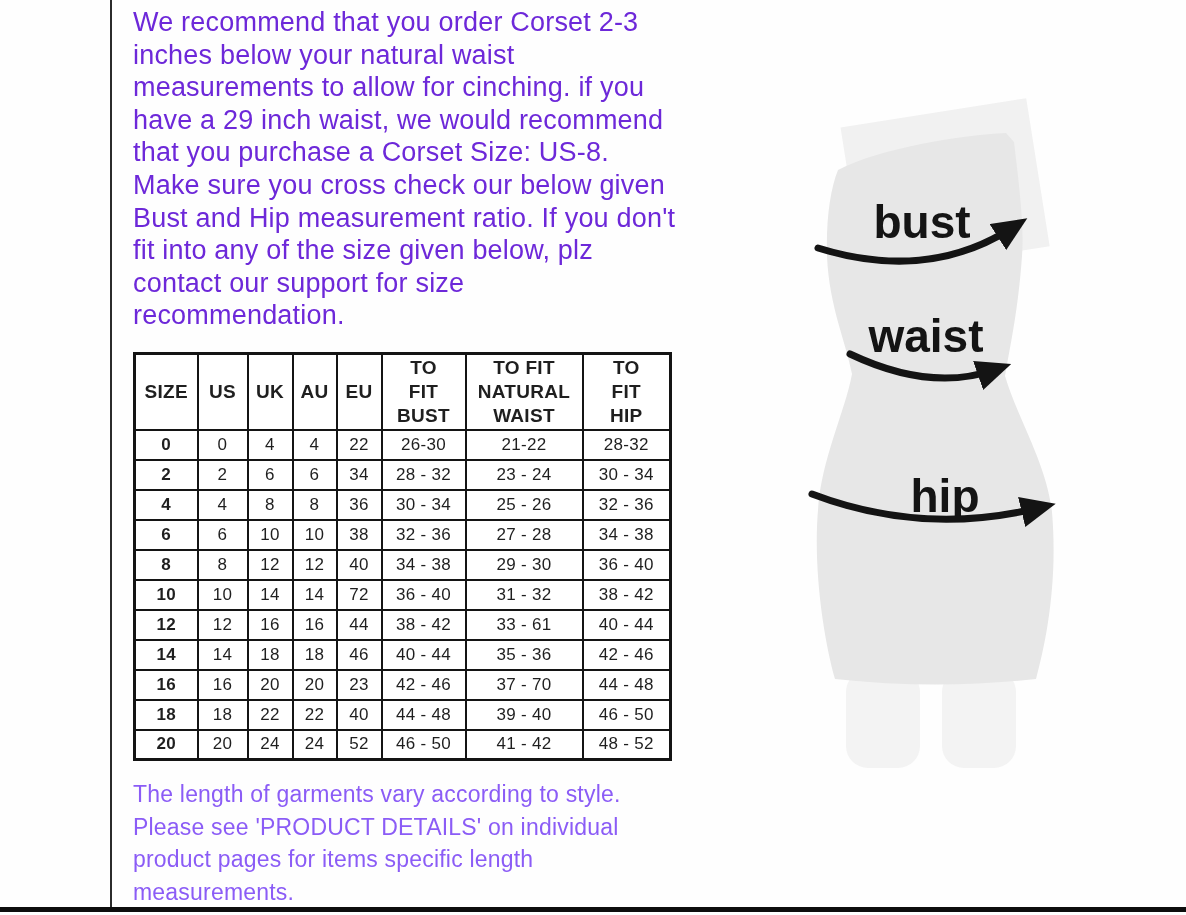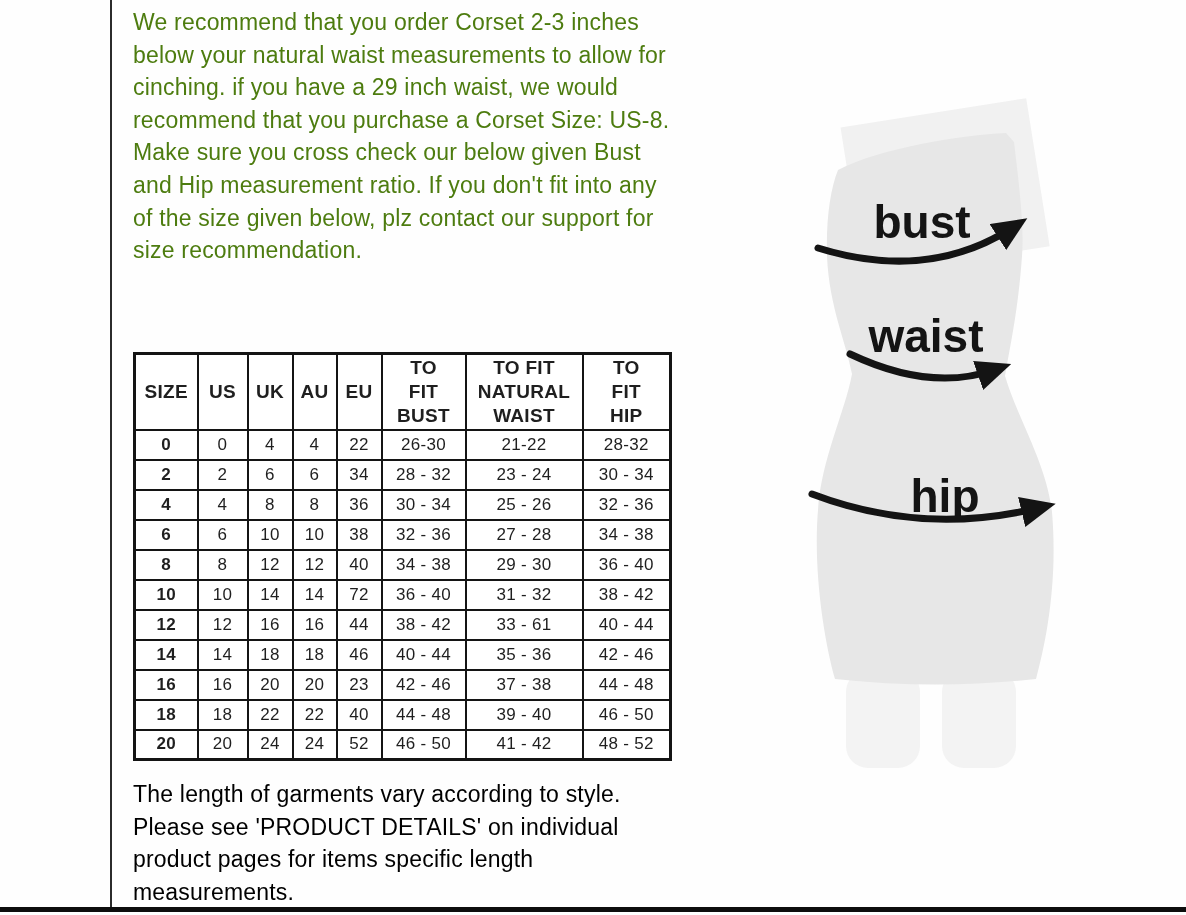--- a/index.html
+++ b/index.html
@@ -12,25 +12,25 @@
   .v-line {
     position:absolute; left:110px; top:0; width:2px; height:908px;
     background:#2b2b2b;
   }
   .bottom-line {
     position:absolute; left:0; top:907px; width:1186px; height:5px;
     background:#0d0d0d;
   }
   .intro {
     position:absolute; left:133px; top:6px; width:548px;
-    font-size:23px; line-height:32.6px; letter-spacing:0.2px; color:#4d7c0f;
+    font-size:27px; line-height:32.6px; letter-spacing:0.2px; color:#6d28d9;
   }
   .footer {
     position:absolute; left:133px; top:778px; width:548px;
-    font-size:23px; line-height:32.6px; letter-spacing:0.2px; color:#000000;
+    font-size:23px; line-height:32.6px; letter-spacing:0.2px; color:#8b5cf6;
   }
   table.size-chart {
     position:absolute; left:133px; top:352px; width:536px;
     border-collapse:collapse; table-layout:fixed;
     border:3px solid #141414; background:#ffffff;
   }
   table.size-chart th, table.size-chart td {
     border:2px solid #141414; text-align:center; vertical-align:middle;
     color:#1f1f1f;
   }
@@ -164,21 +164,21 @@
           <td>35 - 36</td>
           <td>42 - 46</td>
         </tr>
         <tr>
           <td class="size-col">16</td>
           <td>16</td>
           <td>20</td>
           <td>20</td>
           <td>23</td>
           <td>42 - 46</td>
-          <td>37 - 38</td>
+          <td>37 - 70</td>
           <td>44 - 48</td>
         </tr>
         <tr>
           <td class="size-col">18</td>
           <td>18</td>
           <td>22</td>
           <td>22</td>
           <td>40</td>
           <td>44 - 48</td>
           <td>39 - 40</td>

